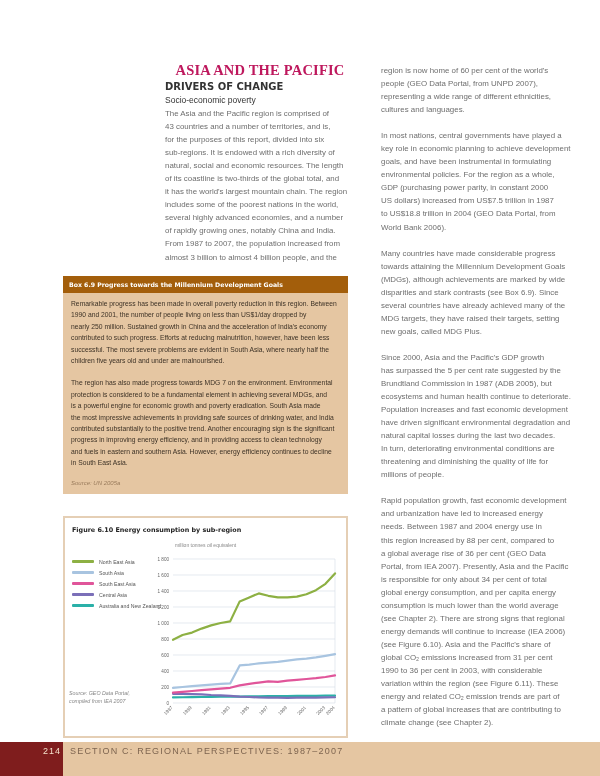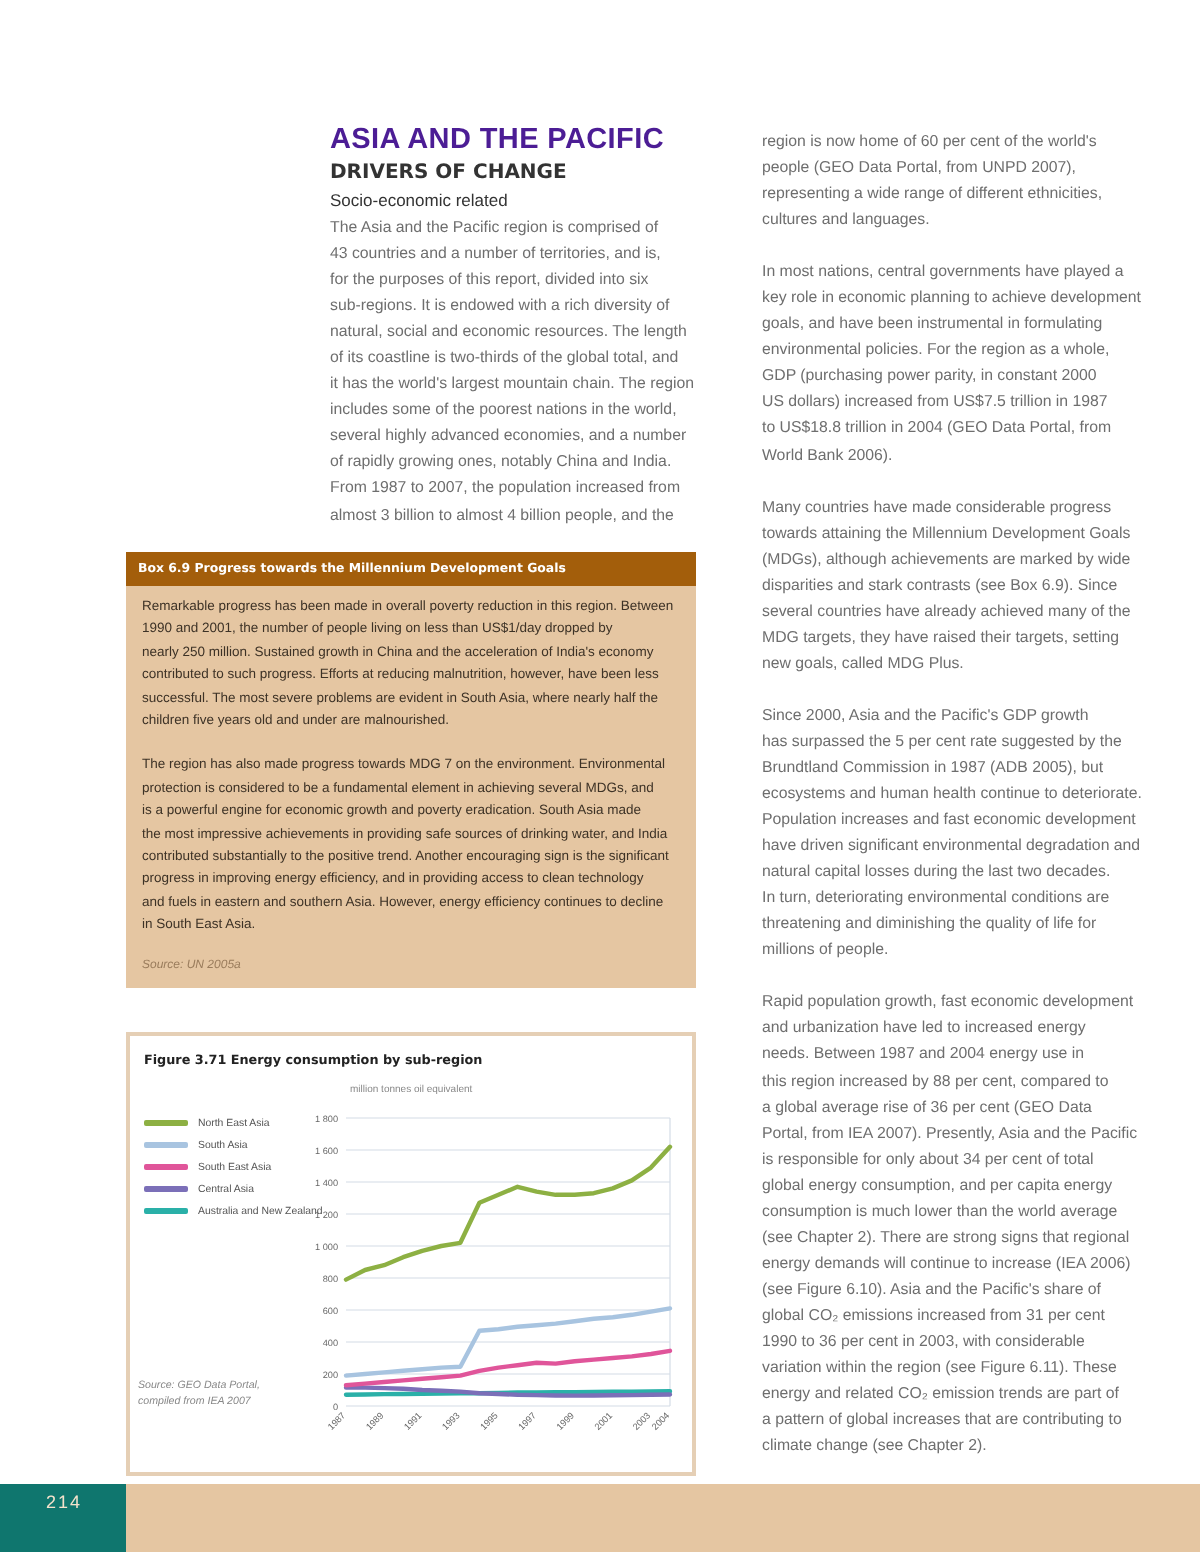--- a/index.html
+++ b/index.html
@@ -1,20 +1,20 @@
 <!DOCTYPE html>
 <html><head>
 <meta charset="utf-8">
 <style>
   * { margin:0; padding:0; box-sizing:border-box; }
   html, body { width:600px; height:776px; background:#ffffff; overflow:hidden; }
   body { position:relative; font-family:"Liberation Sans", sans-serif; color:#6b6b6b; }
 
   .col-left { position:absolute; left:165px; top:62px; width:190px; }
-  .title { font-family:Liberation Sans, sans-serif; font-weight:bold; font-size:14.5px; color:#4c1d95; letter-spacing:0.2px; line-height:17px; }
+  .title { font-family:Liberation Serif, serif; font-weight:bold; font-size:14.5px; color:#be185d; letter-spacing:0.2px; line-height:17px;text-align:center; }
   .subhead { font-family:"DejaVu Sans", sans-serif; font-weight:bold; font-size:10px; color:#333; margin-top:2px; line-height:12px; }
   .subsub { font-size:8.5px; color:#333; line-height:13px; margin-top:1px; }
   .para { font-size:7.9px; line-height:13.05px; color:#6e6e6e; white-space:pre-line; }
 
   .col-right { position:absolute; left:363px; top:64px; width:195px;margin-left:18px; }
   .col-right .para { margin-bottom:13px; }
 
   .box { position:absolute; left:63px; top:276px; width:285px; height:218px; background:#e5c6a2; }
   .box-head { background:#a35e0b; color:#fff; font-family:"DejaVu Sans", sans-serif; font-weight:bold; font-size:6.2px; padding:0 6px; height:17px; line-height:17px; }
   .box-body { padding:5px 8px 0 8px; }
@@ -25,30 +25,30 @@
   .fig-title { position:absolute; left:7px; top:8px; font-family:"DejaVu Sans", sans-serif; font-weight:bold; font-size:6.4px; color:#222; }
   .fig-unit { position:absolute; left:110px; top:24px; font-size:5px; color:#888; }
   .legend { position:absolute; left:7px; top:38px; }
   .legend-item { display:flex; align-items:center; height:11px; }
   .legend-swatch { width:22px; height:3px; border-radius:1px; margin-right:5px; }
   .legend-label { font-size:5.2px; color:#555; }
   .fig-source { position:absolute; left:4px; top:171px; font-size:5.3px; font-style:italic; color:#888; line-height:8px; white-space:pre-line; }
   .chart-svg { position:absolute; left:84px; top:35px; }
 
   .footer { position:absolute; left:0; top:742px; width:600px; height:34px; background:#e5c6a2; }
-  .footer-num { position:absolute; left:0; top:0; width:63px; height:34px; background:#0f766e; color:#f4e2cc; font-size:9px; letter-spacing:1px; text-align:right; padding-right:22px; line-height:18px; }
+  .footer-num { position:absolute; left:0; top:0; width:63px; height:34px; background:#7f1d1d; color:#f4e2cc; font-size:9px; letter-spacing:1px; text-align:right; padding-right:2px; line-height:18px; }
   .footer-text { position:absolute; left:70px; top:0; line-height:18px; font-size:9px; letter-spacing:1.2px; color:#7e6550; }
 </style>
 </head>
 <body>
 
 <div class="col-left">
   <div class="title">ASIA AND THE PACIFIC</div>
   <div class="subhead">DRIVERS OF CHANGE</div>
-  <div class="subsub">Socio-economic related</div>
+  <div class="subsub">Socio-economic poverty</div>
   <div class="para">The Asia and the Pacific region is comprised of
 43 countries and a number of territories, and is,
 for the purposes of this report, divided into six
 sub-regions. It is endowed with a rich diversity of
 natural, social and economic resources. The length
 of its coastline is two-thirds of the global total, and
 it has the world's largest mountain chain. The region
 includes some of the poorest nations in the world,
 several highly advanced economies, and a number
 of rapidly growing ones, notably China and India.
@@ -121,21 +121,21 @@
 the most impressive achievements in providing safe sources of drinking water, and India
 contributed substantially to the positive trend. Another encouraging sign is the significant
 progress in improving energy efficiency, and in providing access to clean technology
 and fuels in eastern and southern Asia. However, energy efficiency continues to decline
 in South East Asia.</div>
     <div class="box-source">Source: UN 2005a</div>
   </div>
 </div>
 
 <div class="fig">
-  <div class="fig-title">Figure 3.71 Energy consumption by sub-region</div>
+  <div class="fig-title">Figure 6.10 Energy consumption by sub-region</div>
   <div class="fig-unit">million tonnes oil equivalent</div>
   <div class="legend" id="legend">
       <div class="legend-item">
         <span class="legend-swatch" style="background: rgb(141, 176, 67);"></span>
         <span class="legend-label">North East Asia</span>
       </div>
       <div class="legend-item">
         <span class="legend-swatch" style="background: rgb(168, 196, 224);"></span>
         <span class="legend-label">South Asia</span>
       </div>
@@ -189,13 +189,14 @@
       <text x="119.29411764705883" y="155" font-size="4.6" fill="#666" font-family="Liberation Sans, sans-serif" text-anchor="end" transform="rotate(-45 119.29411764705883 155)">1997</text>
       <text x="138.3529411764706" y="155" font-size="4.6" fill="#666" font-family="Liberation Sans, sans-serif" text-anchor="end" transform="rotate(-45 138.3529411764706 155)">1999</text>
       <text x="157.41176470588235" y="155" font-size="4.6" fill="#666" font-family="Liberation Sans, sans-serif" text-anchor="end" transform="rotate(-45 157.41176470588235 155)">2001</text>
       <text x="176.47058823529412" y="155" font-size="4.6" fill="#666" font-family="Liberation Sans, sans-serif" text-anchor="end" transform="rotate(-45 176.47058823529412 155)">2003</text>
       <text x="186" y="155" font-size="4.6" fill="#666" font-family="Liberation Sans, sans-serif" text-anchor="end" transform="rotate(-45 186 155)">2004</text>
     </svg>
 </div>
 
 <div class="footer">
   <div class="footer-num">214</div>
+  <div class="footer-text">SECTION C: REGIONAL PERSPECTIVES: 1987–2007</div>
 </div>
 
 </body></html>

